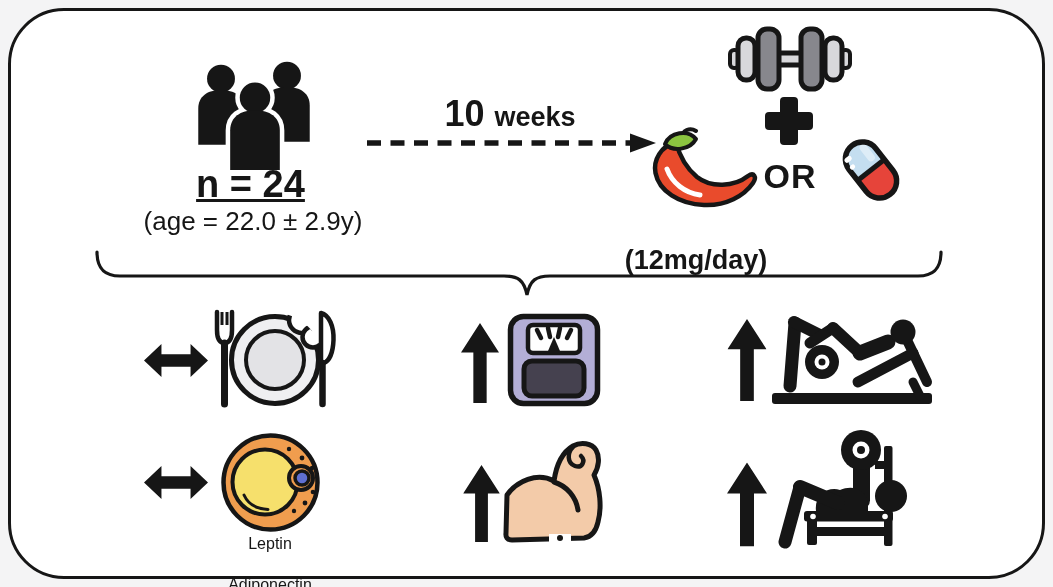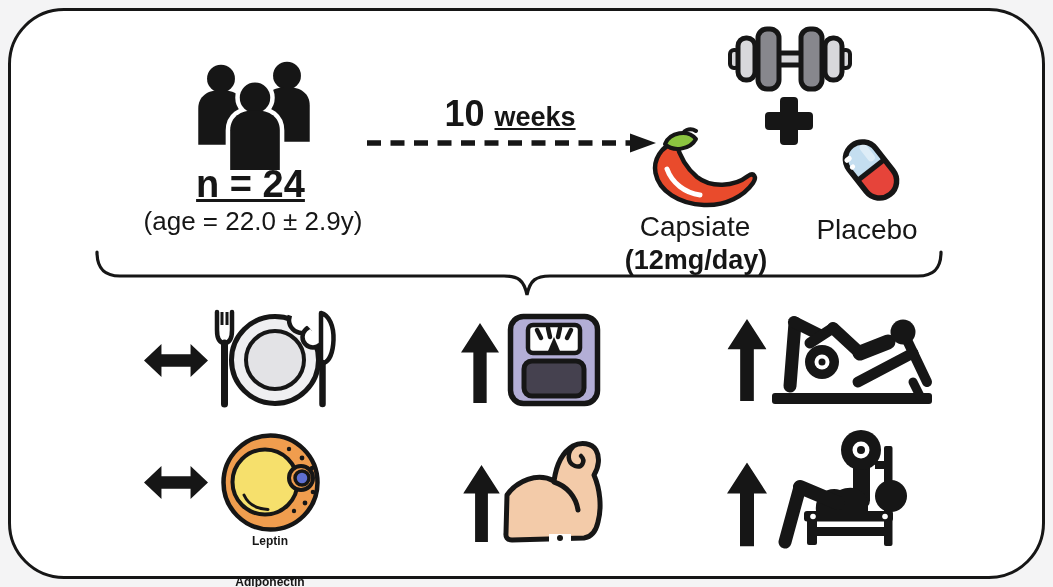--- a/index.html
+++ b/index.html
@@ -6,25 +6,25 @@
   .canvas{position:relative;width:1053px;height:587px;background:var(--canvas_bg);overflow:hidden;
           font-family:"Liberation Sans",sans-serif;color:var(--ink);}
   .panel{position:absolute;left:8px;top:8px;width:1031px;height:565px;background:var(--panel_bg);
          border:3.5px solid var(--ink);border-radius:56px;}
   .abs{position:absolute;}
   .t{position:absolute;white-space:nowrap;text-align:center;color:var(--ink);line-height:1.1;}
   .n-label{font-size:38px;font-weight:700;text-decoration:underline;}
   .age-label{font-size:26px;font-weight:400;}
   .duration{display:flex;justify-content:center;align-items:baseline;gap:10px;}
   .duration .val{font-size:36px;font-weight:700;}
-  .duration .unit{font-size:27px;font-weight:700;text-decoration:underline;}
+  .duration .unit{font-size:27px;font-weight:700;}
   .or-label{font-size:34px;font-weight:700;letter-spacing:1px;}
   .drug-label{font-size:28px;font-weight:400;}
   .dose-label{font-size:27px;font-weight:700;}
-  .adipo-label{font-size:12px;font-weight:700;}
+  .adipo-label{font-size:16px;font-weight:400;}
   svg{display:block;}
 </style>
 </head>
 <body>
 
 <div class="canvas">
 
   <svg width="0" height="0" style="position:absolute" aria-hidden="true">
     <defs>
       <symbol id="person-symbol" viewBox="0 0 60 78">
@@ -75,35 +75,34 @@
     <rect x="2" y="17" width="48" height="18" rx="4" fill="var(--ink)"></rect>
   </svg>
 
   <svg class="abs" style="left:648px;top:126px" width="118" height="96" viewBox="0 0 118 96">
     <path d="M 34,12 C 34,4 42,1 48,5" fill="none" stroke="var(--ink)" stroke-width="4" stroke-linecap="round"></path>
     <path d="M 28,16 C 13,20 5,34 7.5,47 C 11,65 31,78 56,79 C 78,80 96,70 105,57 C 109,51 106,46 100,50 C 86,61 63,62 49,51 C 37,41 31.5,30 28,16 Z" fill="var(--chili_red)" stroke="var(--ink)" stroke-width="4.5" stroke-linejoin="round"></path>
     <path d="M 19,43 C 24,57 37,67 52,69" fill="none" stroke="#ffffff" stroke-width="5" stroke-linecap="round"></path>
     <path d="M 17,18 C 22,6 40,3 48,13 C 42,24 25,26 17,18 Z" fill="var(--chili_green)" stroke="var(--ink)" stroke-width="4" stroke-linejoin="round"></path>
   </svg>
 
+  <div class="t or-label" style="left:752px;top:158px;width:76px">OR</div>
 
   <svg class="abs" style="left:828px;top:130px" width="86" height="80" viewBox="0 0 86 80">
     <g transform="rotate(-38 43 40)">
       <path d="M 26,40 L 26,26 A 17,17 0 0 1 60,26 L 60,40 Z" fill="var(--pill_blue)"></path>
       <path d="M 26,40 L 26,54 A 17,17 0 0 0 60,54 L 60,40 Z" fill="var(--pill_red)"></path>
       <rect x="47" y="14" width="7.5" height="20" rx="3.7" fill="#ffffff" opacity="0.45"></rect>
       <rect x="26" y="9" width="34" height="62" rx="17" fill="none" stroke="var(--ink)" stroke-width="5.5"></rect>
       <line x1="26" y1="40" x2="60" y2="40" stroke="var(--ink)" stroke-width="5"></line>
       <rect x="27.5" y="15" width="8" height="5" rx="2.5" fill="#ffffff"></rect>
       <rect x="27.5" y="24" width="5.5" height="4.5" rx="2.2" fill="#ffffff"></rect>
     </g>
   </svg>
 
-  <div class="t drug-label" style="left:595px;top:212px;width:200px">Capsiate</div>
-  <div class="t drug-label" style="left:767px;top:215px;width:200px">Placebo</div>
   <div class="t dose-label" style="left:596px;top:246px;width:200px">(12mg/day)</div>
 
   <svg class="abs" style="left:88px;top:244px" width="862" height="58" viewBox="0 0 862 58">
     <path d="M 9,8 C 9,24 16,32 32,32 L 416,32 C 430,32 436,36 439,51 C 442,36 448,32 462,32 L 830,32 C 846,32 853,24 853,8" fill="none" stroke="var(--ink)" stroke-width="3.2" stroke-linecap="round"></path>
   </svg>
 
   <svg class="abs" style="left:144px;top:339px" width="64" height="43" viewBox="0 0 66 44">
     <use href="#lr-arrow-symbol" fill="var(--ink)"></use>
   </svg>
 

